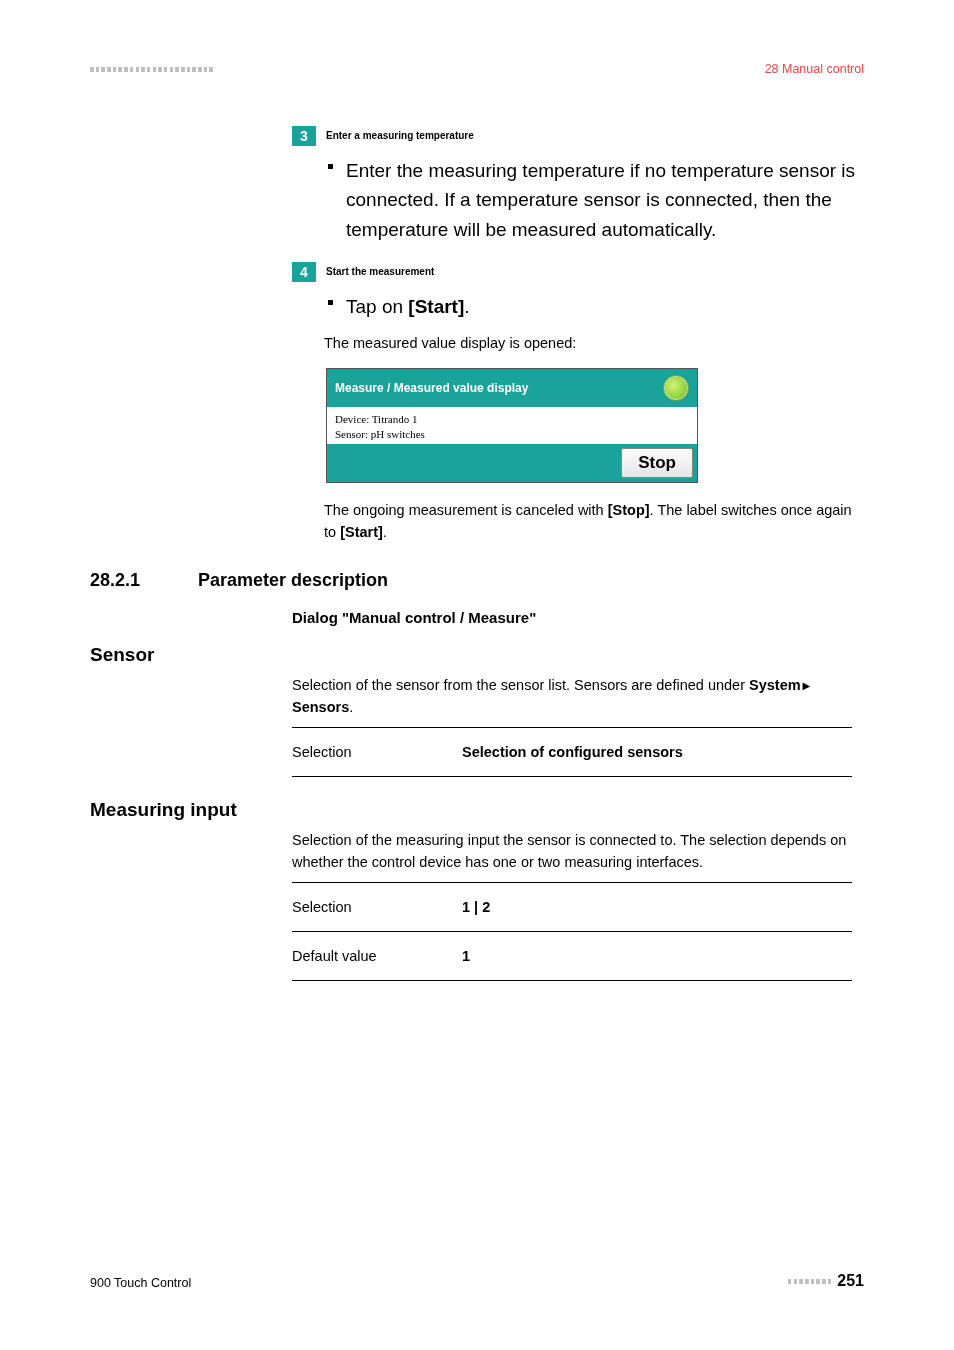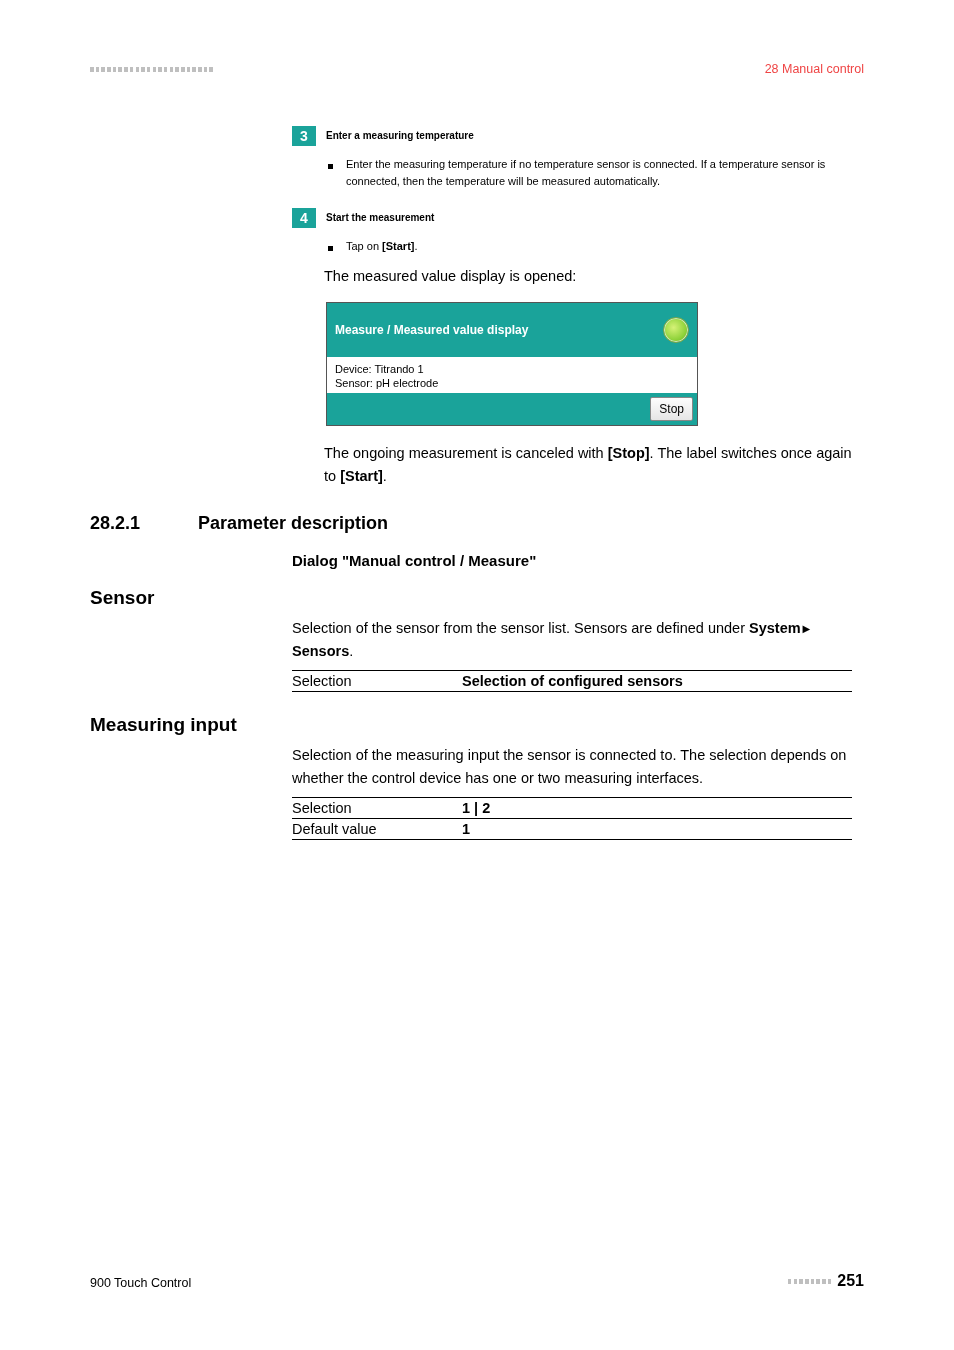--- a/index.html
+++ b/index.html
@@ -103,21 +103,21 @@
     line-height: 20px;
   }
   .bullets {
     margin: 10px 0 0 236px;
     padding: 0;
     list-style: none;
   }
   .bullets li {
     position: relative;
     padding-left: 20px;
-    font-size: 11px;
+    font-size: 19px;
     line-height: 1.55;
   }
   .bullets li::before {
     content: "";
     position: absolute;
     left: 2px;
     top: 8px;
     width: 5px;
     height: 5px;
     background: #000;
@@ -138,38 +138,39 @@
     margin: 14px 0 16px 236px;
     width: 370px;
     border: 1px solid #555;
     font-family: Arial, sans-serif;
   }
   .dev-title {
     background: #1aa39a;
     color: #fff;
     font-size: 12px;
     font-weight: 700;
-    padding: 14px 8px;
+    padding: 6px 8px;
     display: flex;
     align-items: center;
     justify-content: space-between;
   }
   .dev-icon {
     width: 24px;
     height: 24px;
     background: radial-gradient(circle at 40% 40%, #d6f277, #8fd23a 60%, #5aa51e);
     border-radius: 50%;
     border: 1px solid #7aa74a;
     box-shadow: 0 0 0 1px #cfe8c0 inset;
   }
   .dev-meta {
     font-size: 11px;
     padding: 5px 8px 2px 8px;
     line-height: 1.35;
     color: #000;
+    font-family: Liberation Serif, serif;
   }
   .dev-values {
     padding: 16px 12px 24px 12px;
   }
   .dev-row {
     display: flex;
     align-items: center;
     margin-bottom: 12px;
   }
   .dev-row .lab {
@@ -195,22 +196,23 @@
   .dev-footer {
     background: #1aa39a;
     padding: 4px 4px;
     display: flex;
     justify-content: flex-end;
   }
   .dev-btn {
     background: linear-gradient(#fdfdfd, #e5e5e5);
     border: 1px solid #888;
     border-radius: 2px;
-    font-size: 12px;
-    padding: 4px 8px;
+    font-size: 17px;
+    padding: 4px 16px;
+    font-weight: bold;
   }
 
   
   .sec-row {
     display: flex;
     align-items: flex-start;
     margin-top: 26px;
     margin-bottom: 18px;
   }
   .sec-num {
@@ -252,21 +254,21 @@
 
   .param-table {
     margin-left: 202px;
     margin-top: 8px;
     width: 560px;
     font-size: 14.5px;
   }
   .param-table .trow {
     display: flex;
     border-top: 1px solid #000;
-    padding: 2px 0;
+    padding: 16px 0;
   }
   .param-table .trow:last-child {
     border-bottom: 1px solid #000;
   }
   .param-table .tlab {
     width: 170px;
   }
   .param-table .tval {
     flex: 1;
   }
@@ -329,21 +331,21 @@
       </ul>
       <div class="step-para">The measured value display is opened:</div>
 
       <div class="device">
         <div class="dev-title">
           <span>Measure / Measured value display</span>
           <span class="dev-icon"></span>
         </div>
         <div class="dev-meta">
           <div>Device: Titrando 1</div>
-          <div>Sensor: pH electrode</div>
+          <div>Sensor: pH switches</div>
         </div>
         <div class="dev-footer">
           <div class="dev-btn">Stop</div>
         </div>
       </div>
 
       <div class="step-para">
         <span>The ongoing measurement is canceled with </span><span class="bold">[Stop]</span><span>. The label switches once again to </span><span class="bold">[Start]</span><span>.</span>
       </div>
     </div>

